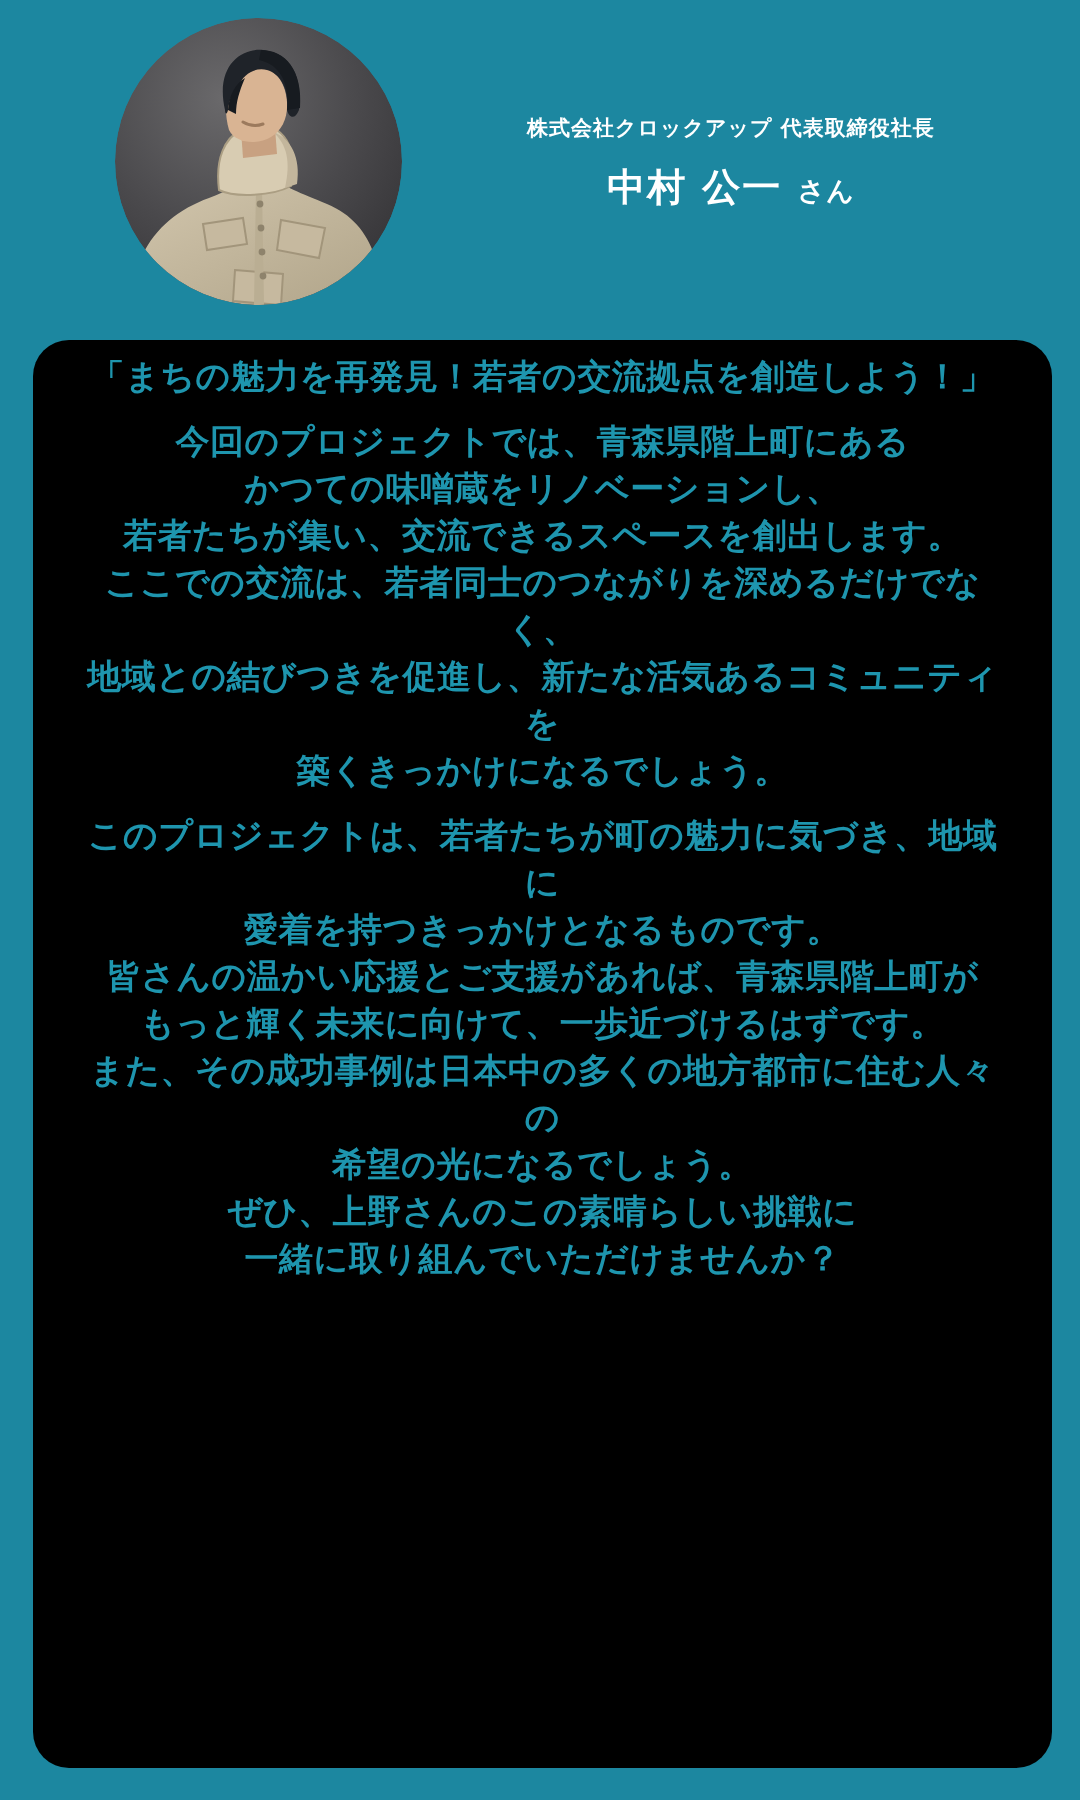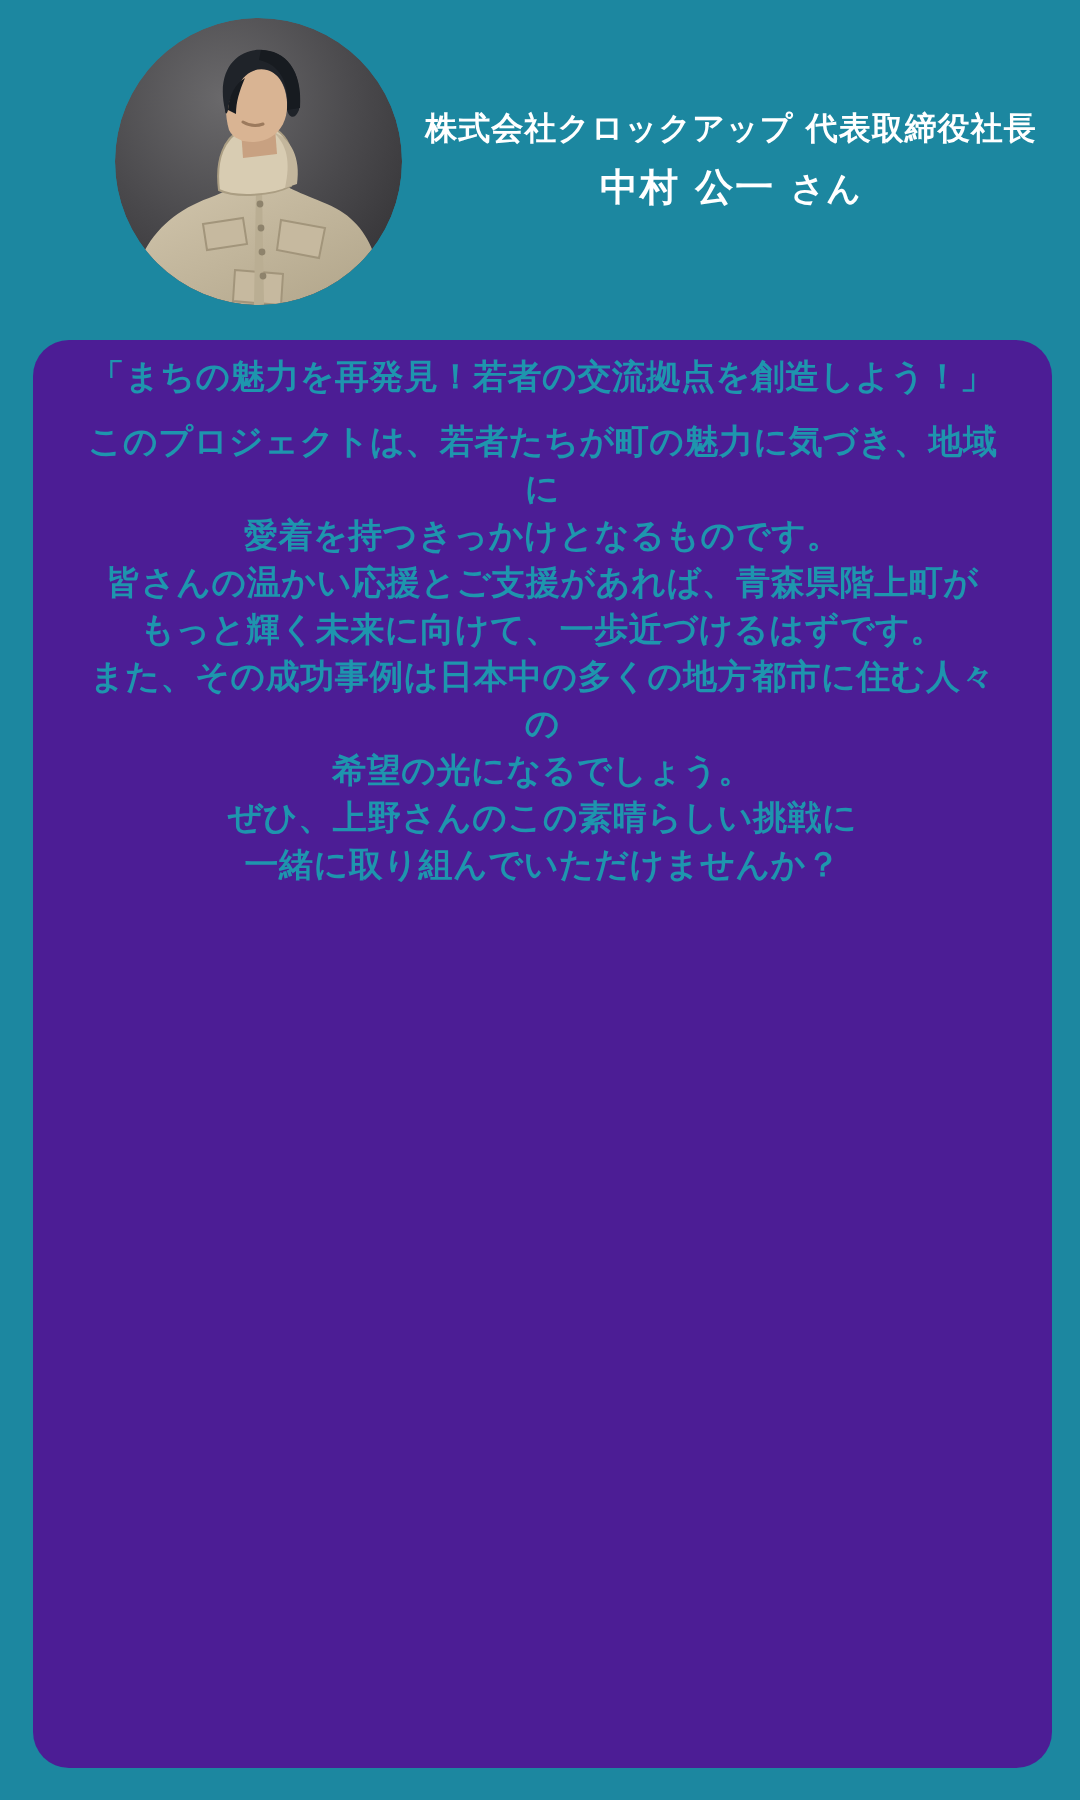--- a/index.html
+++ b/index.html
@@ -29,43 +29,43 @@
   .header-text {
     position: absolute;
     left: 402px;
     right: 20px;
     top: 108px;
     text-align: center;
     color: #ffffff;
     font-weight: 700;
   }
   .header-title {
-    font-size: 32px;
+    font-size: 21px;
     letter-spacing: 1px;
     line-height: 40px;
   }
   .header-name {
     margin-top: 14px;
     font-size: 38px;
     letter-spacing: 2px;
     line-height: 50px;
   }
   .header-name .honorific {
-    font-size: 34px;
+    font-size: 27px;
     letter-spacing: 1px;
   }
 
   
   .quote-card {
     position: absolute;
     left: 33px;
     top: 340px;
     width: 1019px;
     height: 1428px;
-    background: #4c1d95;
+    background: #000000;
     border-radius: 36px;
     box-sizing: border-box;
     padding: 13px 42px 30px 42px;
   }
   .card-text {
     color: #1e95ae;
     font-weight: 700;
     font-size: 34px;
     line-height: 47px;
     text-align: center;
@@ -132,16 +132,17 @@
   <div class="header-name">
     <span>中村 公一</span>
     <span class="honorific"> さん</span>
   </div>
 </div>
 
 <div class="quote-card">
   <div class="card-text">
     <div class="headline">「まちの魅力を再発見！若者の交流拠点を創造しよう！」</div>
     <div id="paragraphs">
+        <div class="paragraph">今回のプロジェクトでは、青森県階上町にある<br>かつての味噌蔵をリノベーションし、<br>若者たちが集い、交流できるスペースを創出します。<br>ここでの交流は、若者同士のつながりを深めるだけでなく、<br>地域との結びつきを促進し、新たな活気あるコミュニティを<br>築くきっかけになるでしょう。</div>
         <div class="paragraph">このプロジェクトは、若者たちが町の魅力に気づき、地域に<br>愛着を持つきっかけとなるものです。<br>皆さんの温かい応援とご支援があれば、青森県階上町が<br>もっと輝く未来に向けて、一歩近づけるはずです。<br>また、その成功事例は日本中の多くの地方都市に住む人々の<br>希望の光になるでしょう。<br>ぜひ、上野さんのこの素晴らしい挑戦に<br>一緒に取り組んでいただけませんか？</div>
       </div>
   </div>
 </div>
 
 </body></html>

